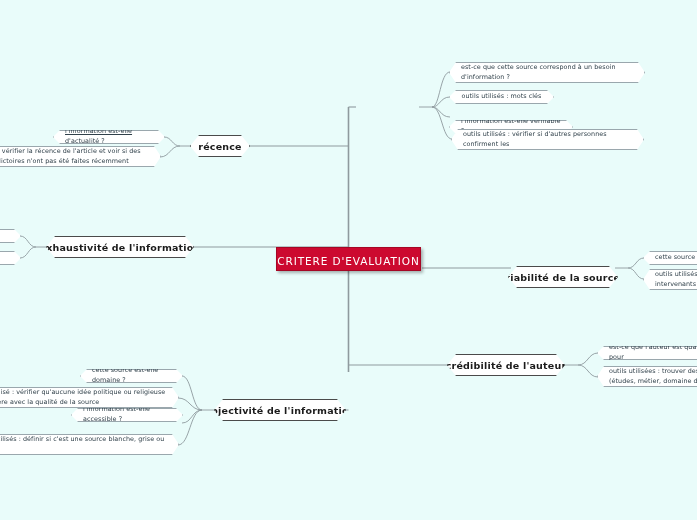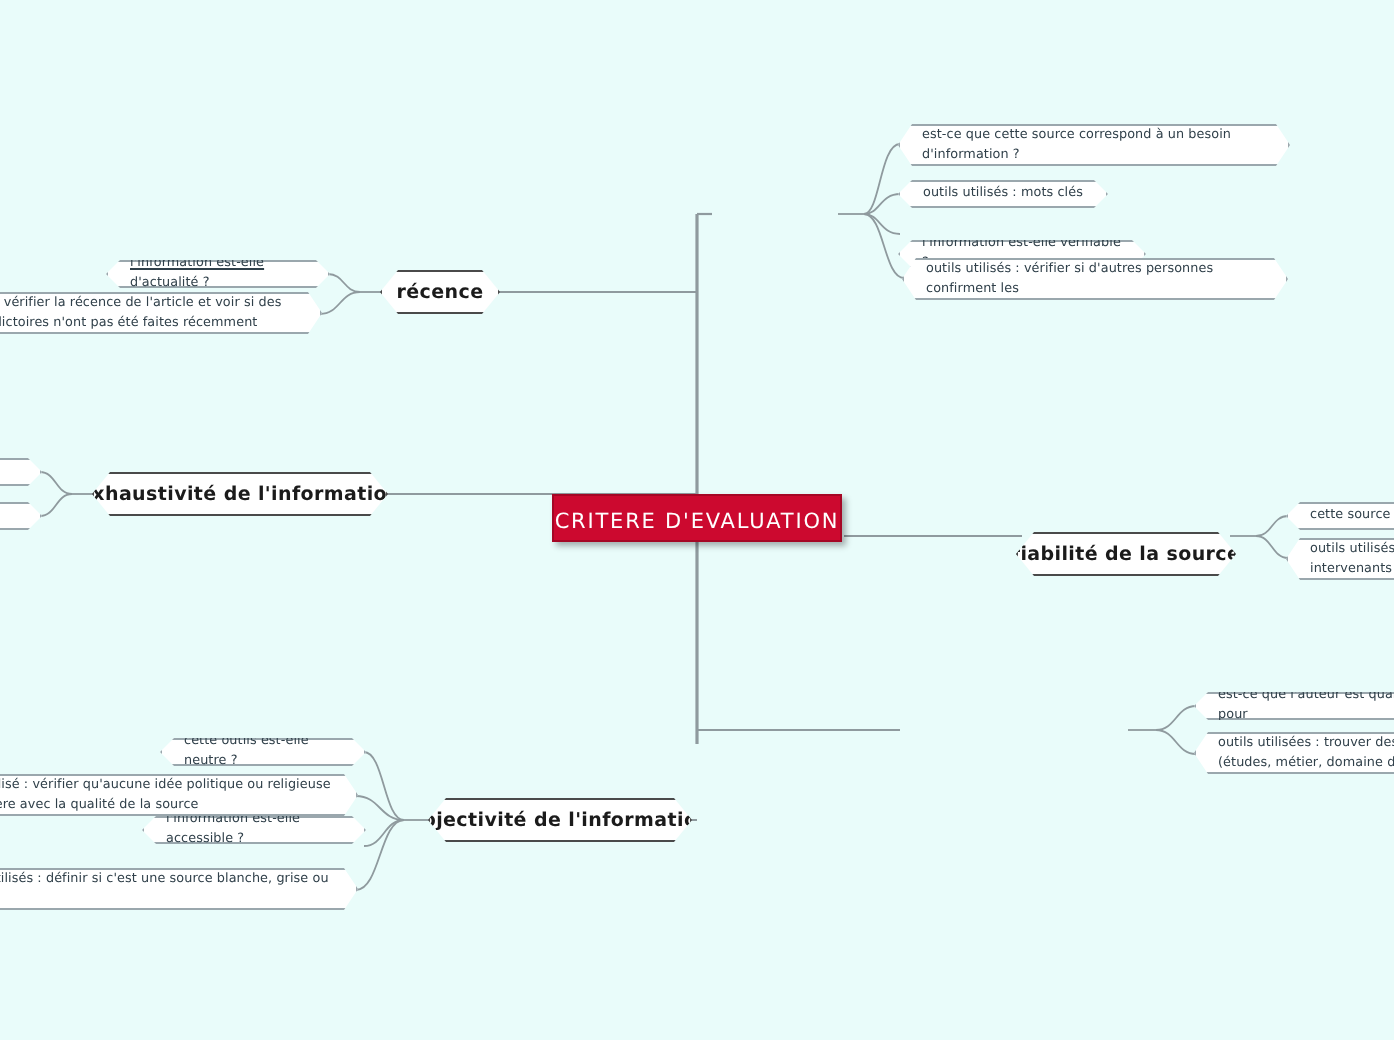--- a/index.html
+++ b/index.html
@@ -139,20 +139,23 @@
   </div>
 
   <div class="branch" style="left:46px;top:236px;width:148px;height:22px;">
     <span>exhaustivité de l'information</span>
   </div>
 
   <div class="branch" style="left:508px;top:266px;width:110px;height:22px;">
     <span>fiabilité de la source</span>
   </div>
 
+  <div class="branch" style="left:447px;top:354px;width:118px;height:22px;">
+    <span>crédibilité de l'auteur</span>
+  </div>
 
   <div class="branch" style="left:214px;top:399px;width:132px;height:22px;">
     <span>objectivité de l'information</span>
   </div>
 
   <div class="leaf" style="left:449px;top:62px;width:196px;height:21px;">
     <div>
       <span>est-ce que cette source correspond à un besoin d'information ?</span>
     </div>
   </div>
@@ -199,21 +202,21 @@
     <span>est-ce que l'auteur est qualifié pour</span>
   </div>
   <div class="leaf" style="left:597px;top:366px;width:145px;height:21px;">
     <div>
       <span>outils utilisées : trouver des renseign</span>
       <span>(études, métier, domaine d'expertis</span>
     </div>
   </div>
 
   <div class="leaf" style="left:80px;top:369px;width:103px;height:14px;">
-    <span>cette outils est-elle neutre ?</span>
+    <span>cette source est-elle domaine ?</span>
   </div>
   <div class="leaf" style="left:-38px;top:387px;width:217px;height:21px;">
     <div>
       <span>outil utilisé : vérifier qu'aucune idée politique ou religieuse</span>
       <span>n'interfère avec la qualité de la source</span>
     </div>
   </div>
   <div class="leaf" style="left:71px;top:408px;width:112px;height:14px;justify-content:flex-end;">
     <span>l'information est-elle accessible ?</span>
   </div>

